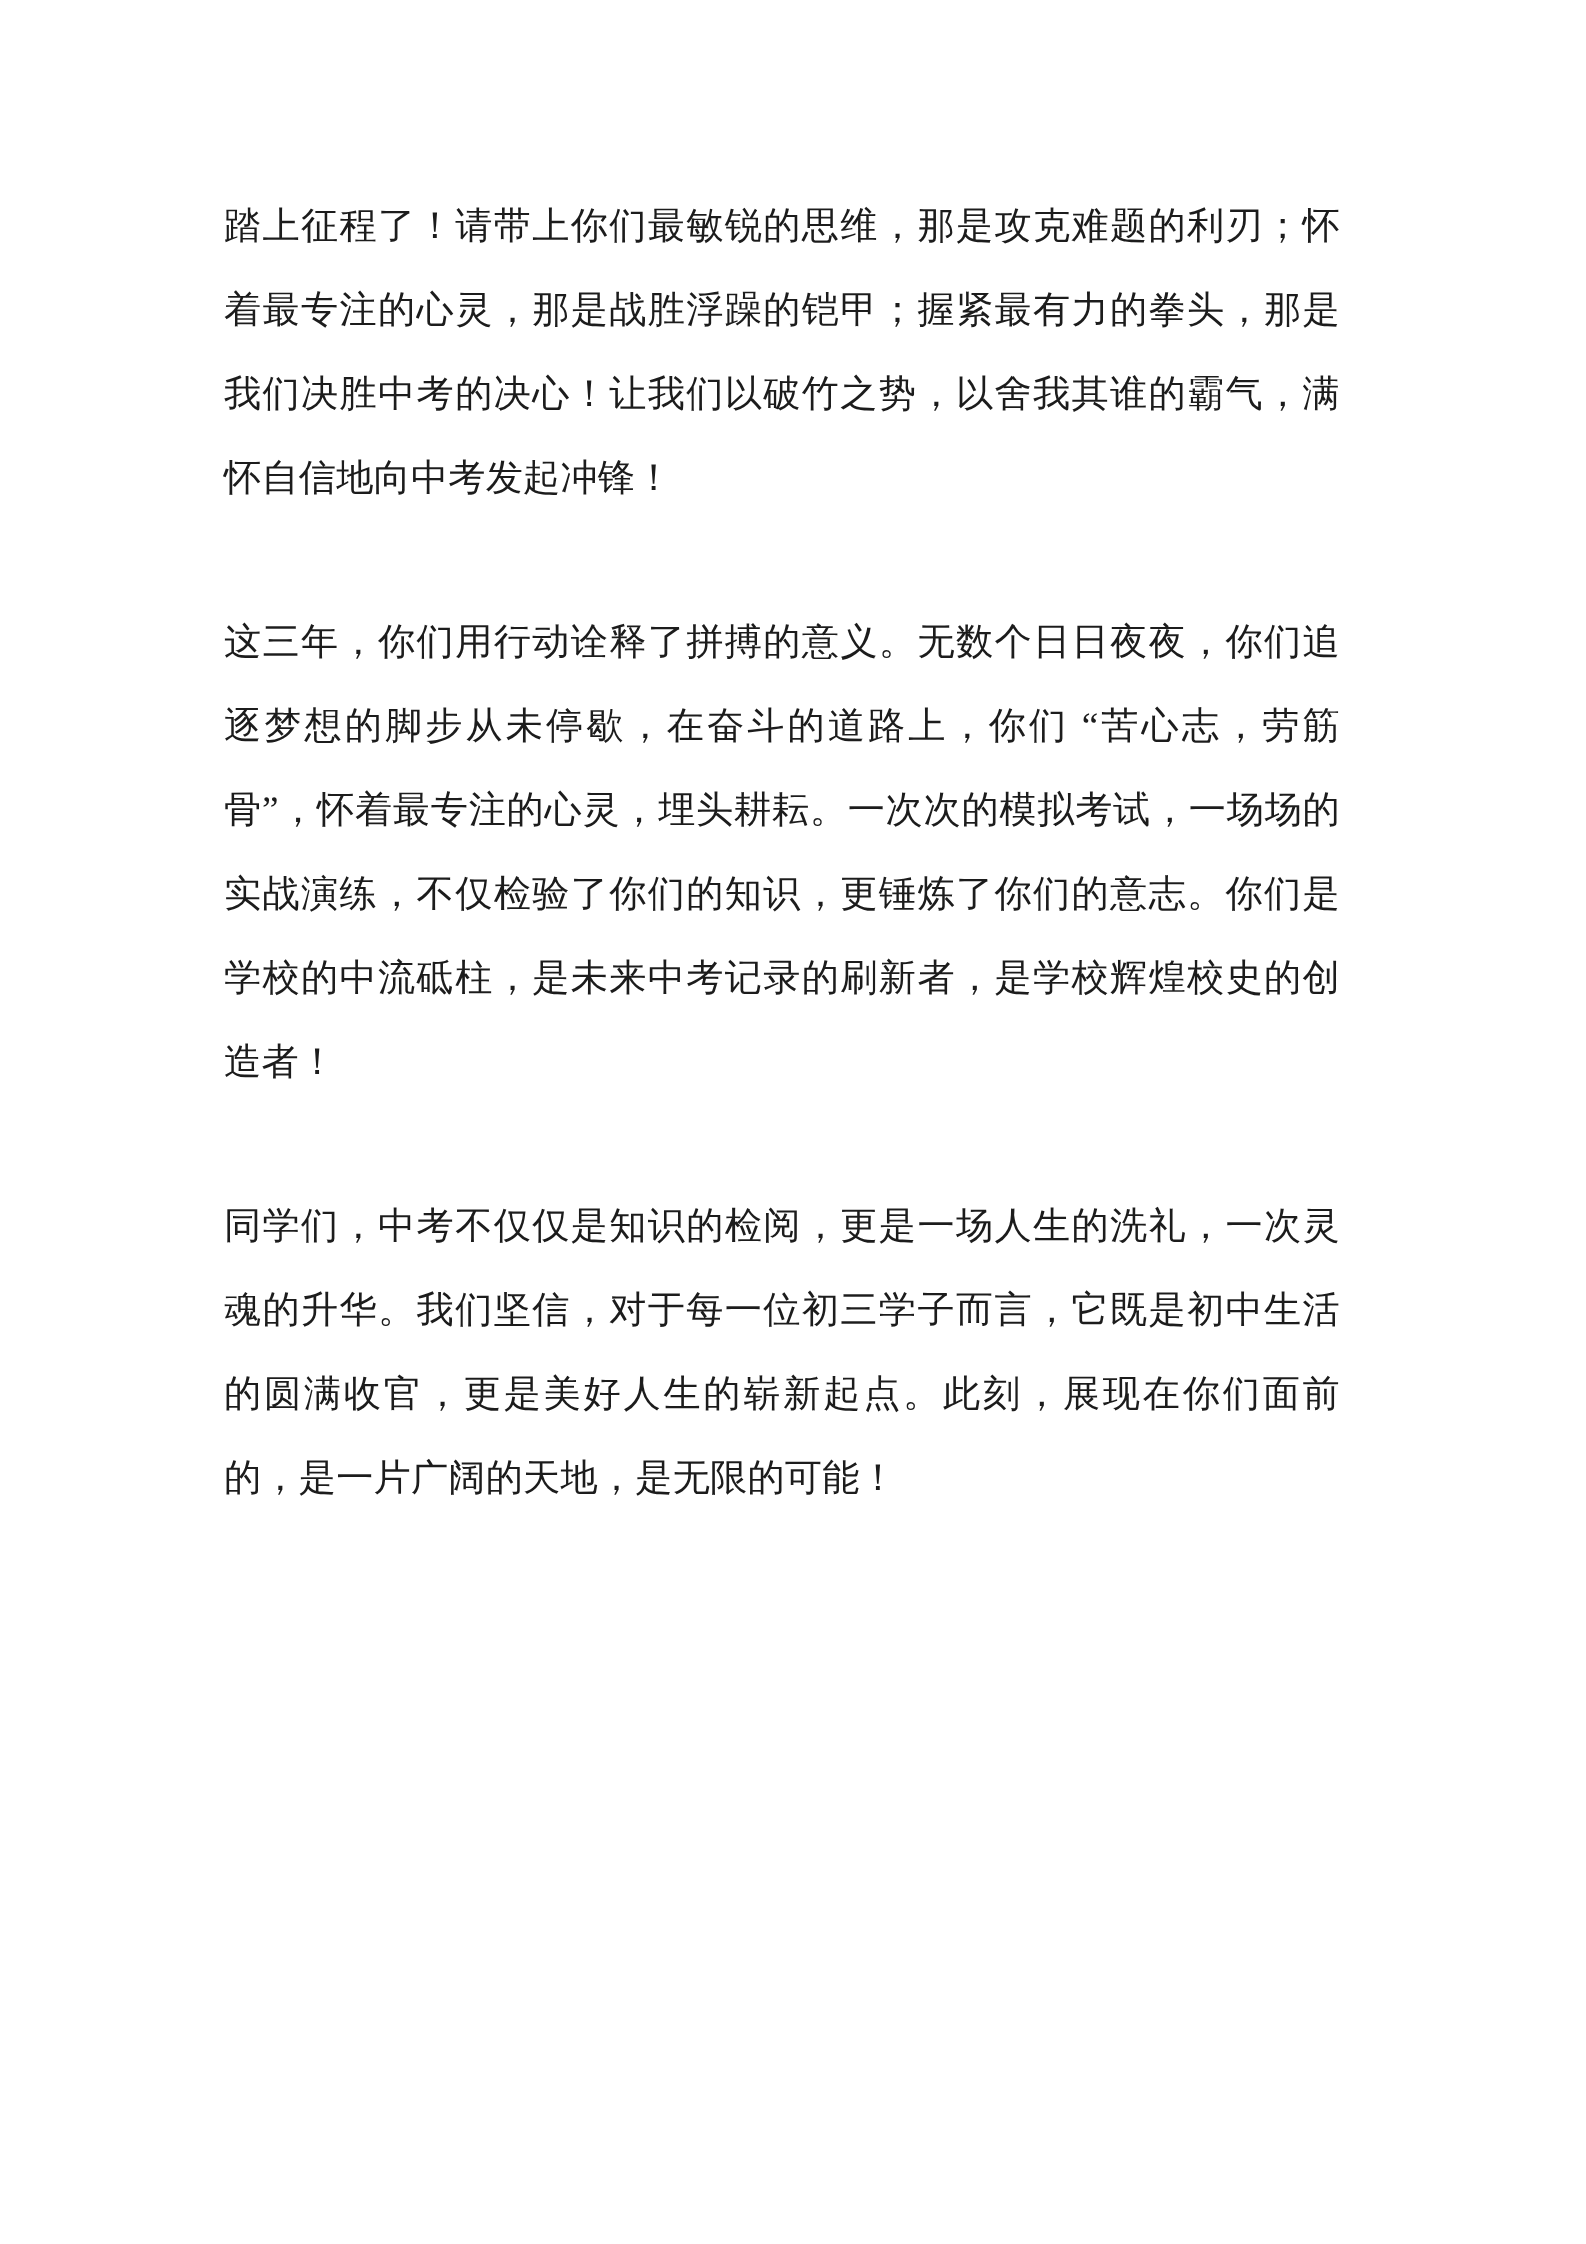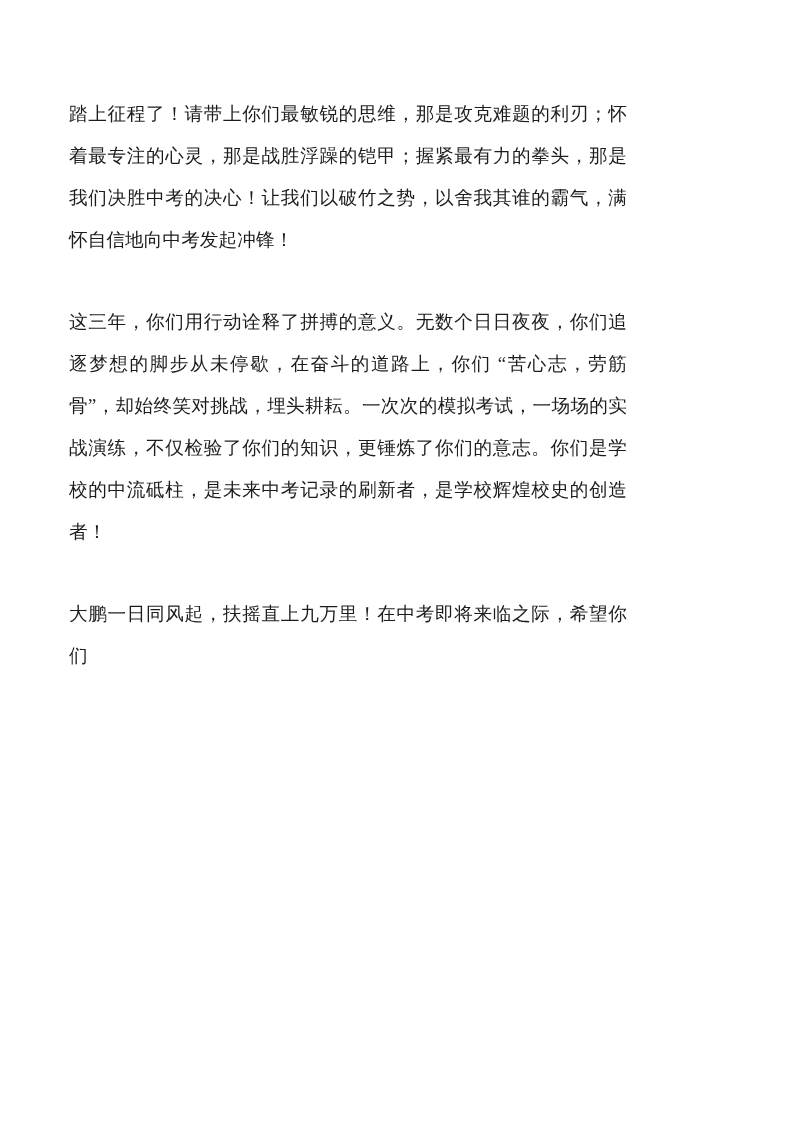--- a/index.html
+++ b/index.html
@@ -10,21 +10,21 @@
     width: 793px;
     height: 1122px;
     background: #ffffff;
     overflow: hidden;
   }
   .page {
     box-sizing: border-box;
     width: 793px;
     height: 1122px;
     background: #ffffff;
-    padding: 93px 117px 0 69px;
+    padding: 93px 117px 0 112px;
   }
   .doc-body {
     width: 558px;
   }
   .doc-paragraph {
     margin: 0 0 40px 0;
     font-family: "Liberation Serif", "DejaVu Serif", serif;
     font-size: 18.6px;
     line-height: 42px;
     color: #1c1c1c;
@@ -36,16 +36,16 @@
   .doc-paragraph:last-child {
     margin-bottom: 0;
   }
 </style>
 </head>
 <body>
 
 <div class="page">
   <div class="doc-body" id="doc-body" style="color: rgb(28, 28, 28);">
       <p class="doc-paragraph">踏上征程了！请带上你们最敏锐的思维，那是攻克难题的利刃；怀着最专注的心灵，那是战胜浮躁的铠甲；握紧最有力的拳头，那是我们决胜中考的决心！让我们以破竹之势，以舍我其谁的霸气，满怀自信地向中考发起冲锋！</p>
-      <p class="doc-paragraph">这三年，你们用行动诠释了拼搏的意义。无数个日日夜夜，你们追逐梦想的脚步从未停歇，在奋斗的道路上，你们 “苦心志，劳筋骨”，却始终笑对挑战，埋头耕耘。一次次的模拟考试，一场场的实战演练，不仅检验了你们的知识，更锤炼了你们的意志。你们是学校的中流砥柱，是未来中考记录的刷新者，是学校辉煌校史的创造者！</p>
-      <p class="doc-paragraph">大鹏一日同风起，扶摇直上九万里！在中考即将来临之际，希望你们</p>
+      <p class="doc-paragraph">这三年，你们用行动诠释了拼搏的意义。无数个日日夜夜，你们追逐梦想的脚步从未停歇，在奋斗的道路上，你们 “苦心志，劳筋骨”，怀着最专注的心灵，埋头耕耘。一次次的模拟考试，一场场的实战演练，不仅检验了你们的知识，更锤炼了你们的意志。你们是学校的中流砥柱，是未来中考记录的刷新者，是学校辉煌校史的创造者！</p>
+      <p class="doc-paragraph">同学们，中考不仅仅是知识的检阅，更是一场人生的洗礼，一次灵魂的升华。我们坚信，对于每一位初三学子而言，它既是初中生活的圆满收官，更是美好人生的崭新起点。此刻，展现在你们面前的，是一片广阔的天地，是无限的可能！</p>
     </div>
 </div>
 
 </body></html>

